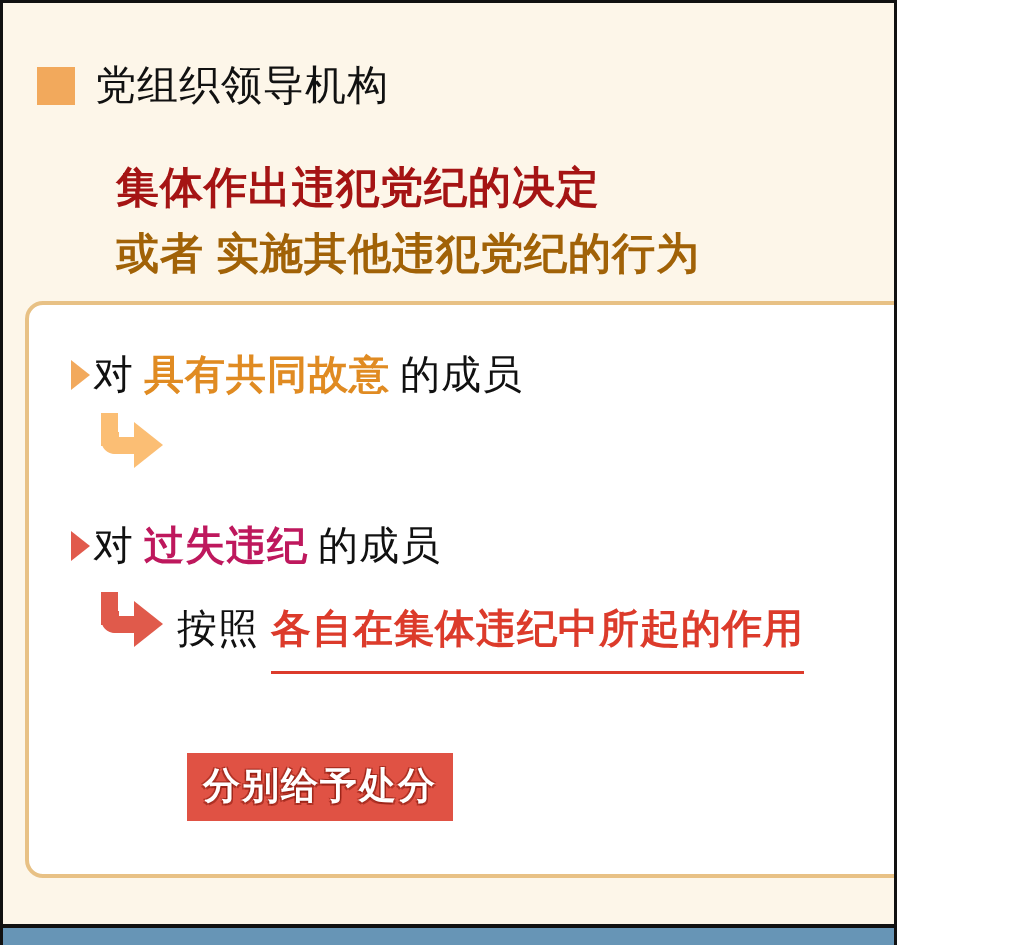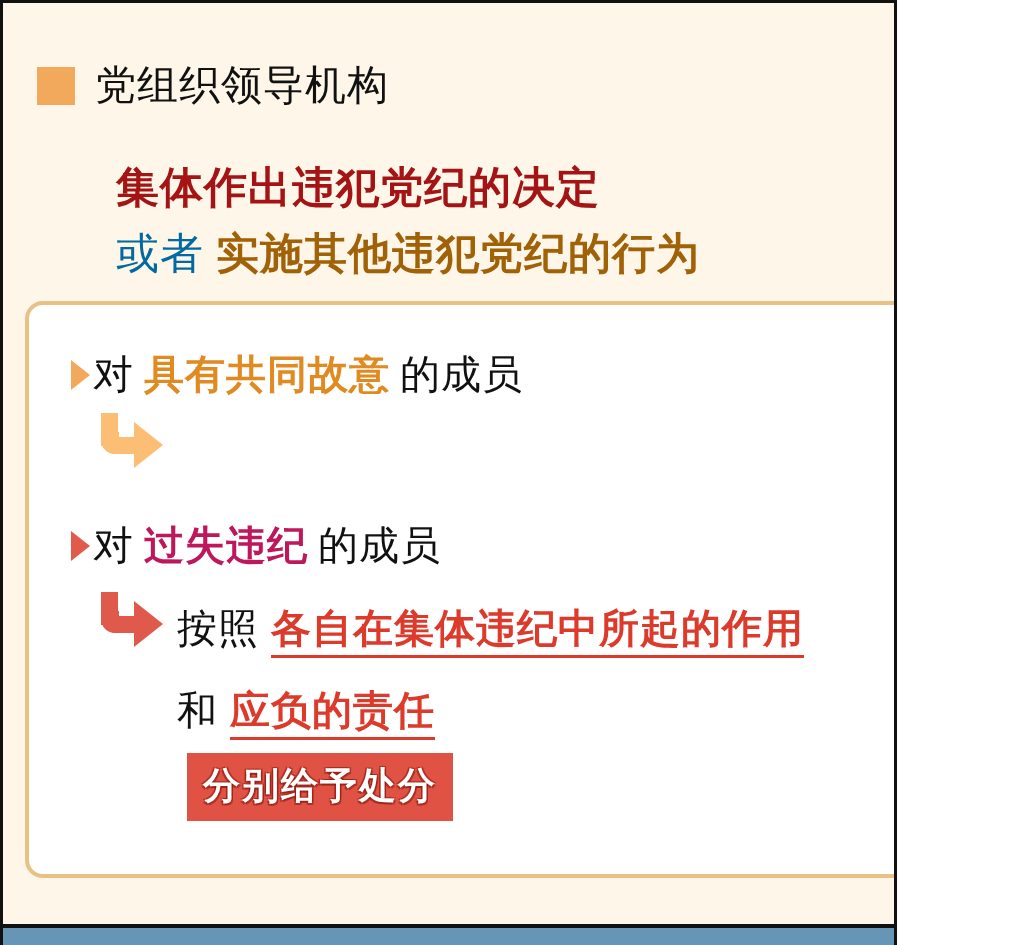--- a/index.html
+++ b/index.html
@@ -73,22 +73,22 @@
   .header-row3 {
     position: absolute;
     left: 113px;
     top: 222px;
     font-size: 43px;
     letter-spacing: 1px;
     white-space: nowrap;
     color: #111111;
   }
   .header-row3 .plain {
-    font-weight: normal;
-    color: #0369a1;
+    font-weight: bold;
+    color: #a16207;
   }
   .header-row3 .em {
     font-weight: bold;
     color: #a16207;
     margin-left: 12px;
   }
 
   
   .content-box {
     position: absolute;
@@ -215,21 +215,21 @@
     position: absolute;
     font-size: 40px;
     color: #111111;
     letter-spacing: 1px;
     white-space: nowrap;
   }
   .cont-line .u-red {
     font-weight: bold;
     color: #DC3B2B;
     border-bottom: 3px solid #DC3B2B;
-    padding-bottom: 4px;
+    padding-bottom: 20px;
     margin-left: 12px;
   }
 </style>
 </head>
 <body>
 
 <div class="slide">
 
   <div class="header">
 
@@ -270,23 +270,20 @@
       <span class="stem"></span>
       <span class="bend2"></span>
       <span class="bend"></span>
       <span class="head"></span>
     </div>
 
     <div class="cont-line" style="left:148px; top:296px;">
       <span>按照</span><span class="u-red">各自在集体违纪中所起的作用</span>
     </div>
 
-    <div class="cont-line" style="left:148px; top:378px;">
-      <span>和</span><span class="u-red">应负的责任</span>
-    </div>
 
     <div class="chip red" style="left:158px; top:448px;">分别给予处分</div>
 
   </div>
 
   <div class="bottom-bar"></div>
 
 </div>
 
 </body></html>

